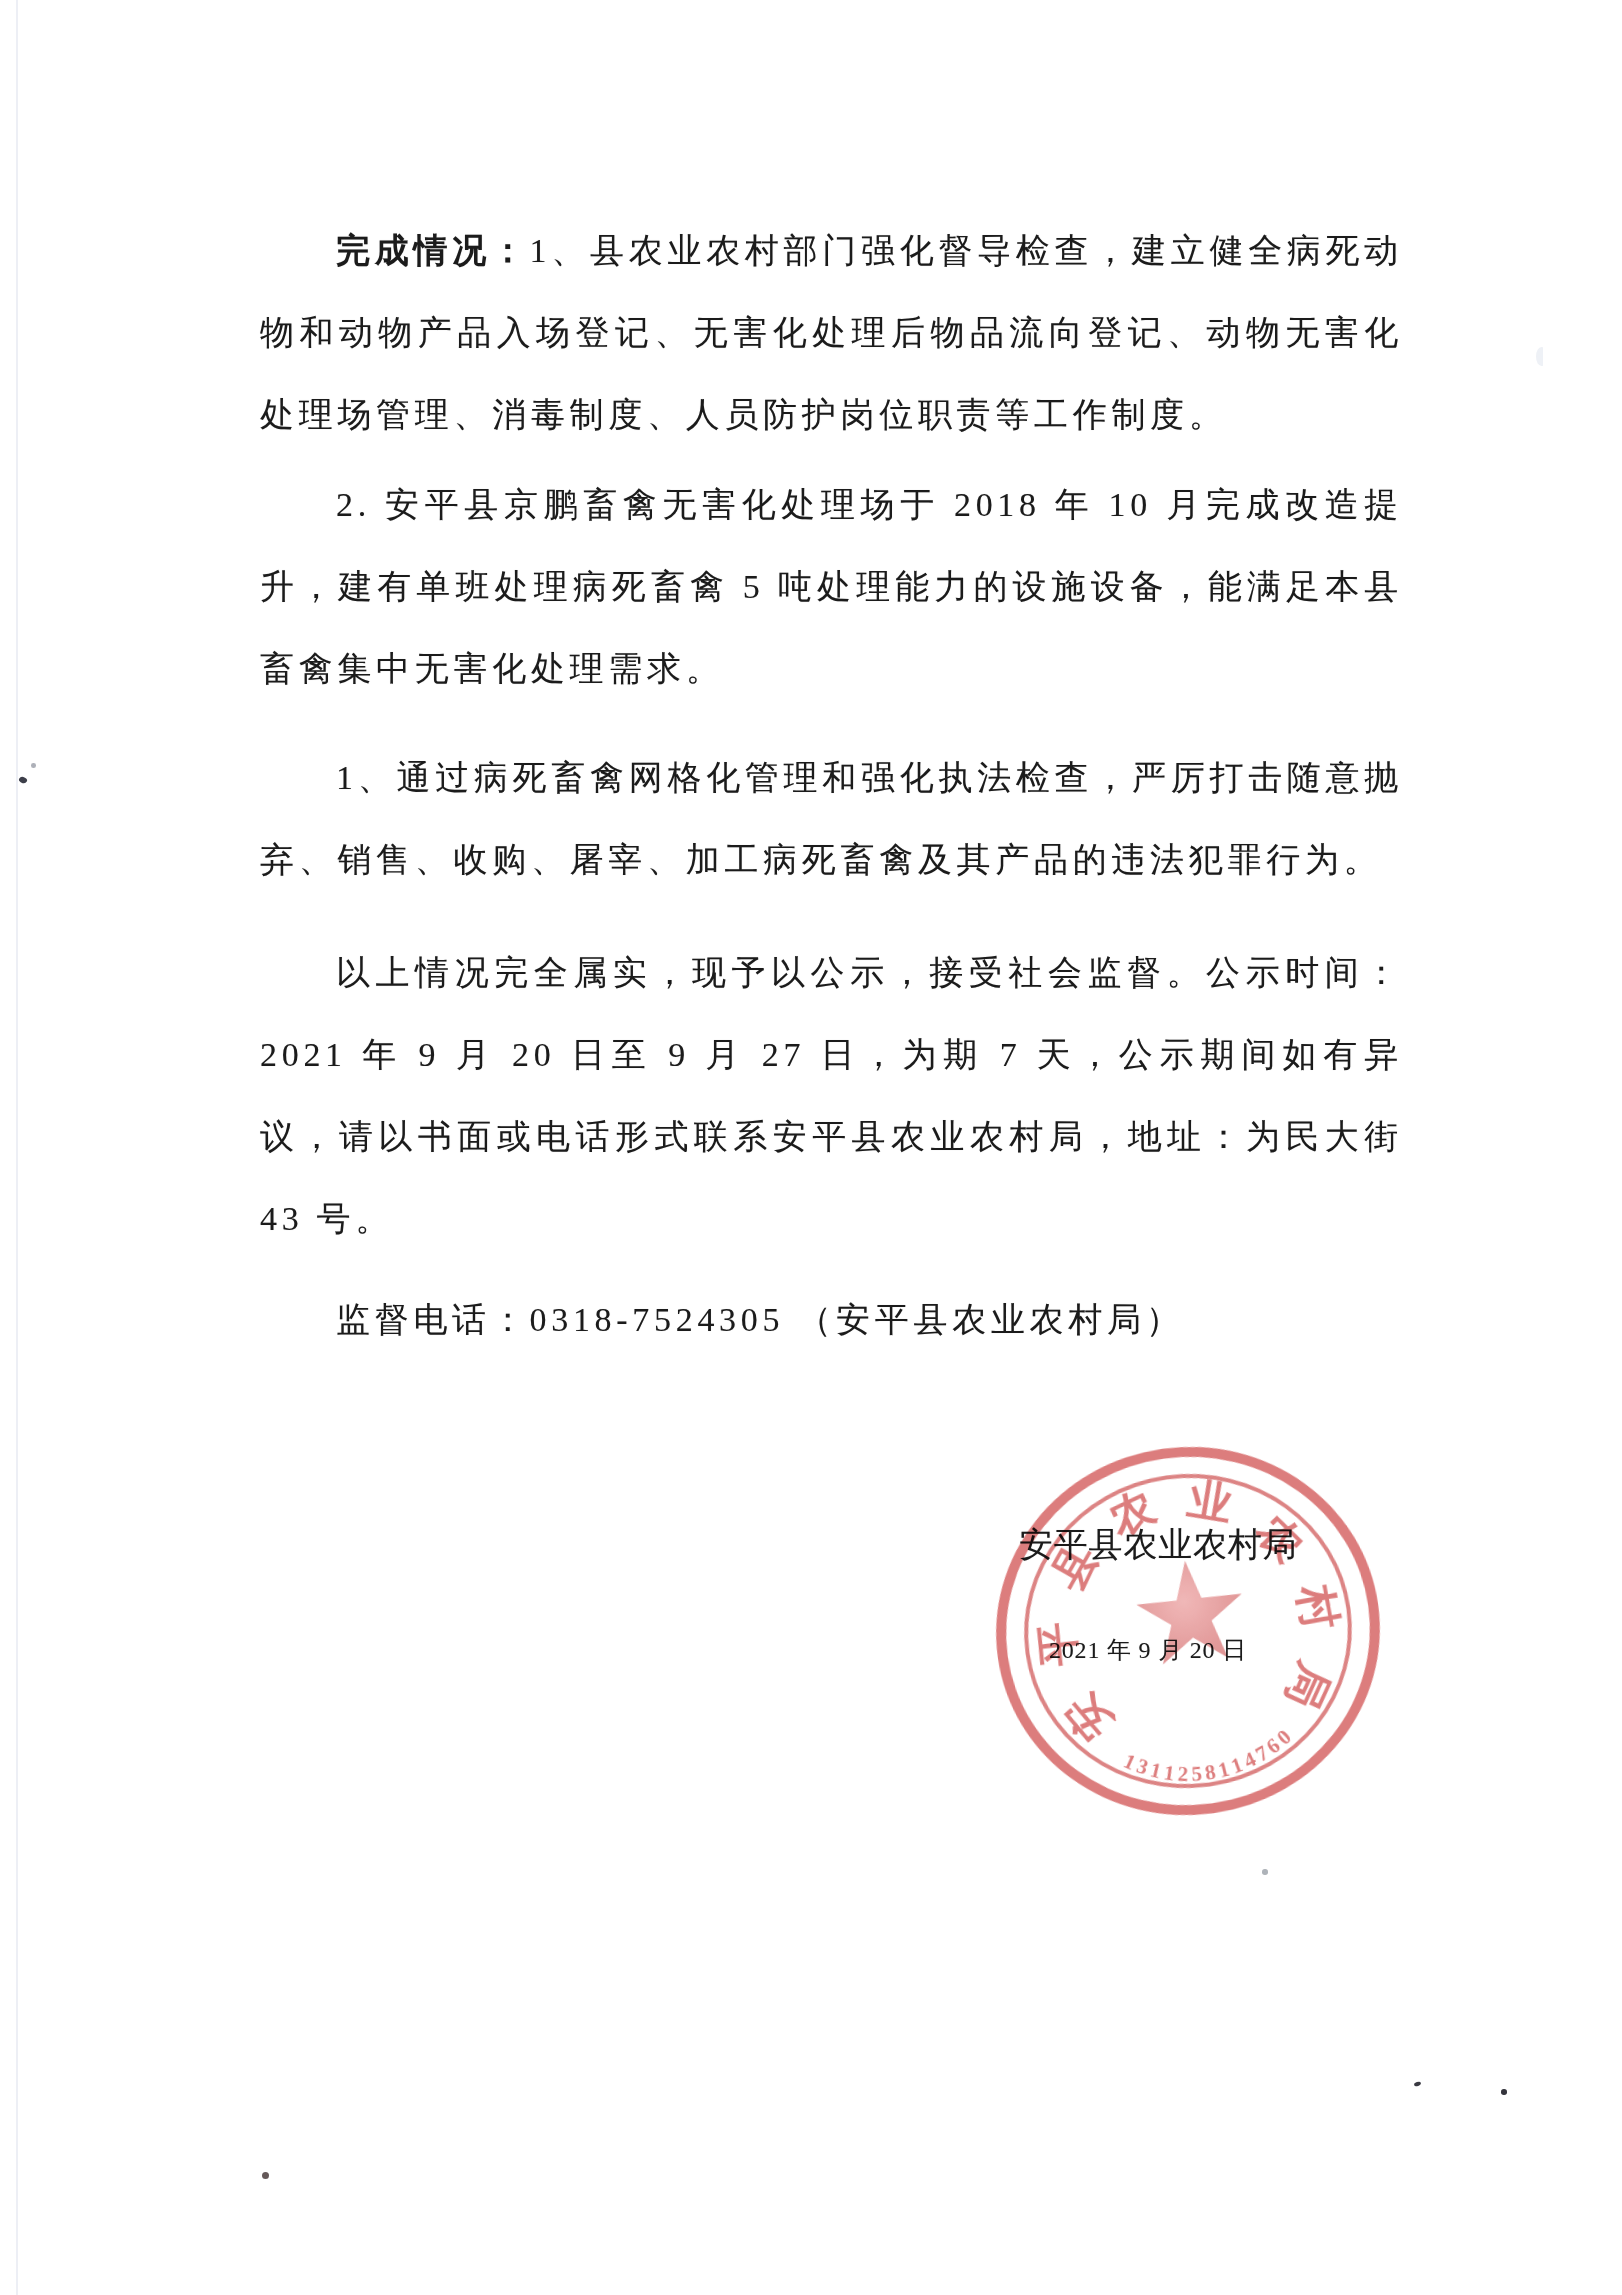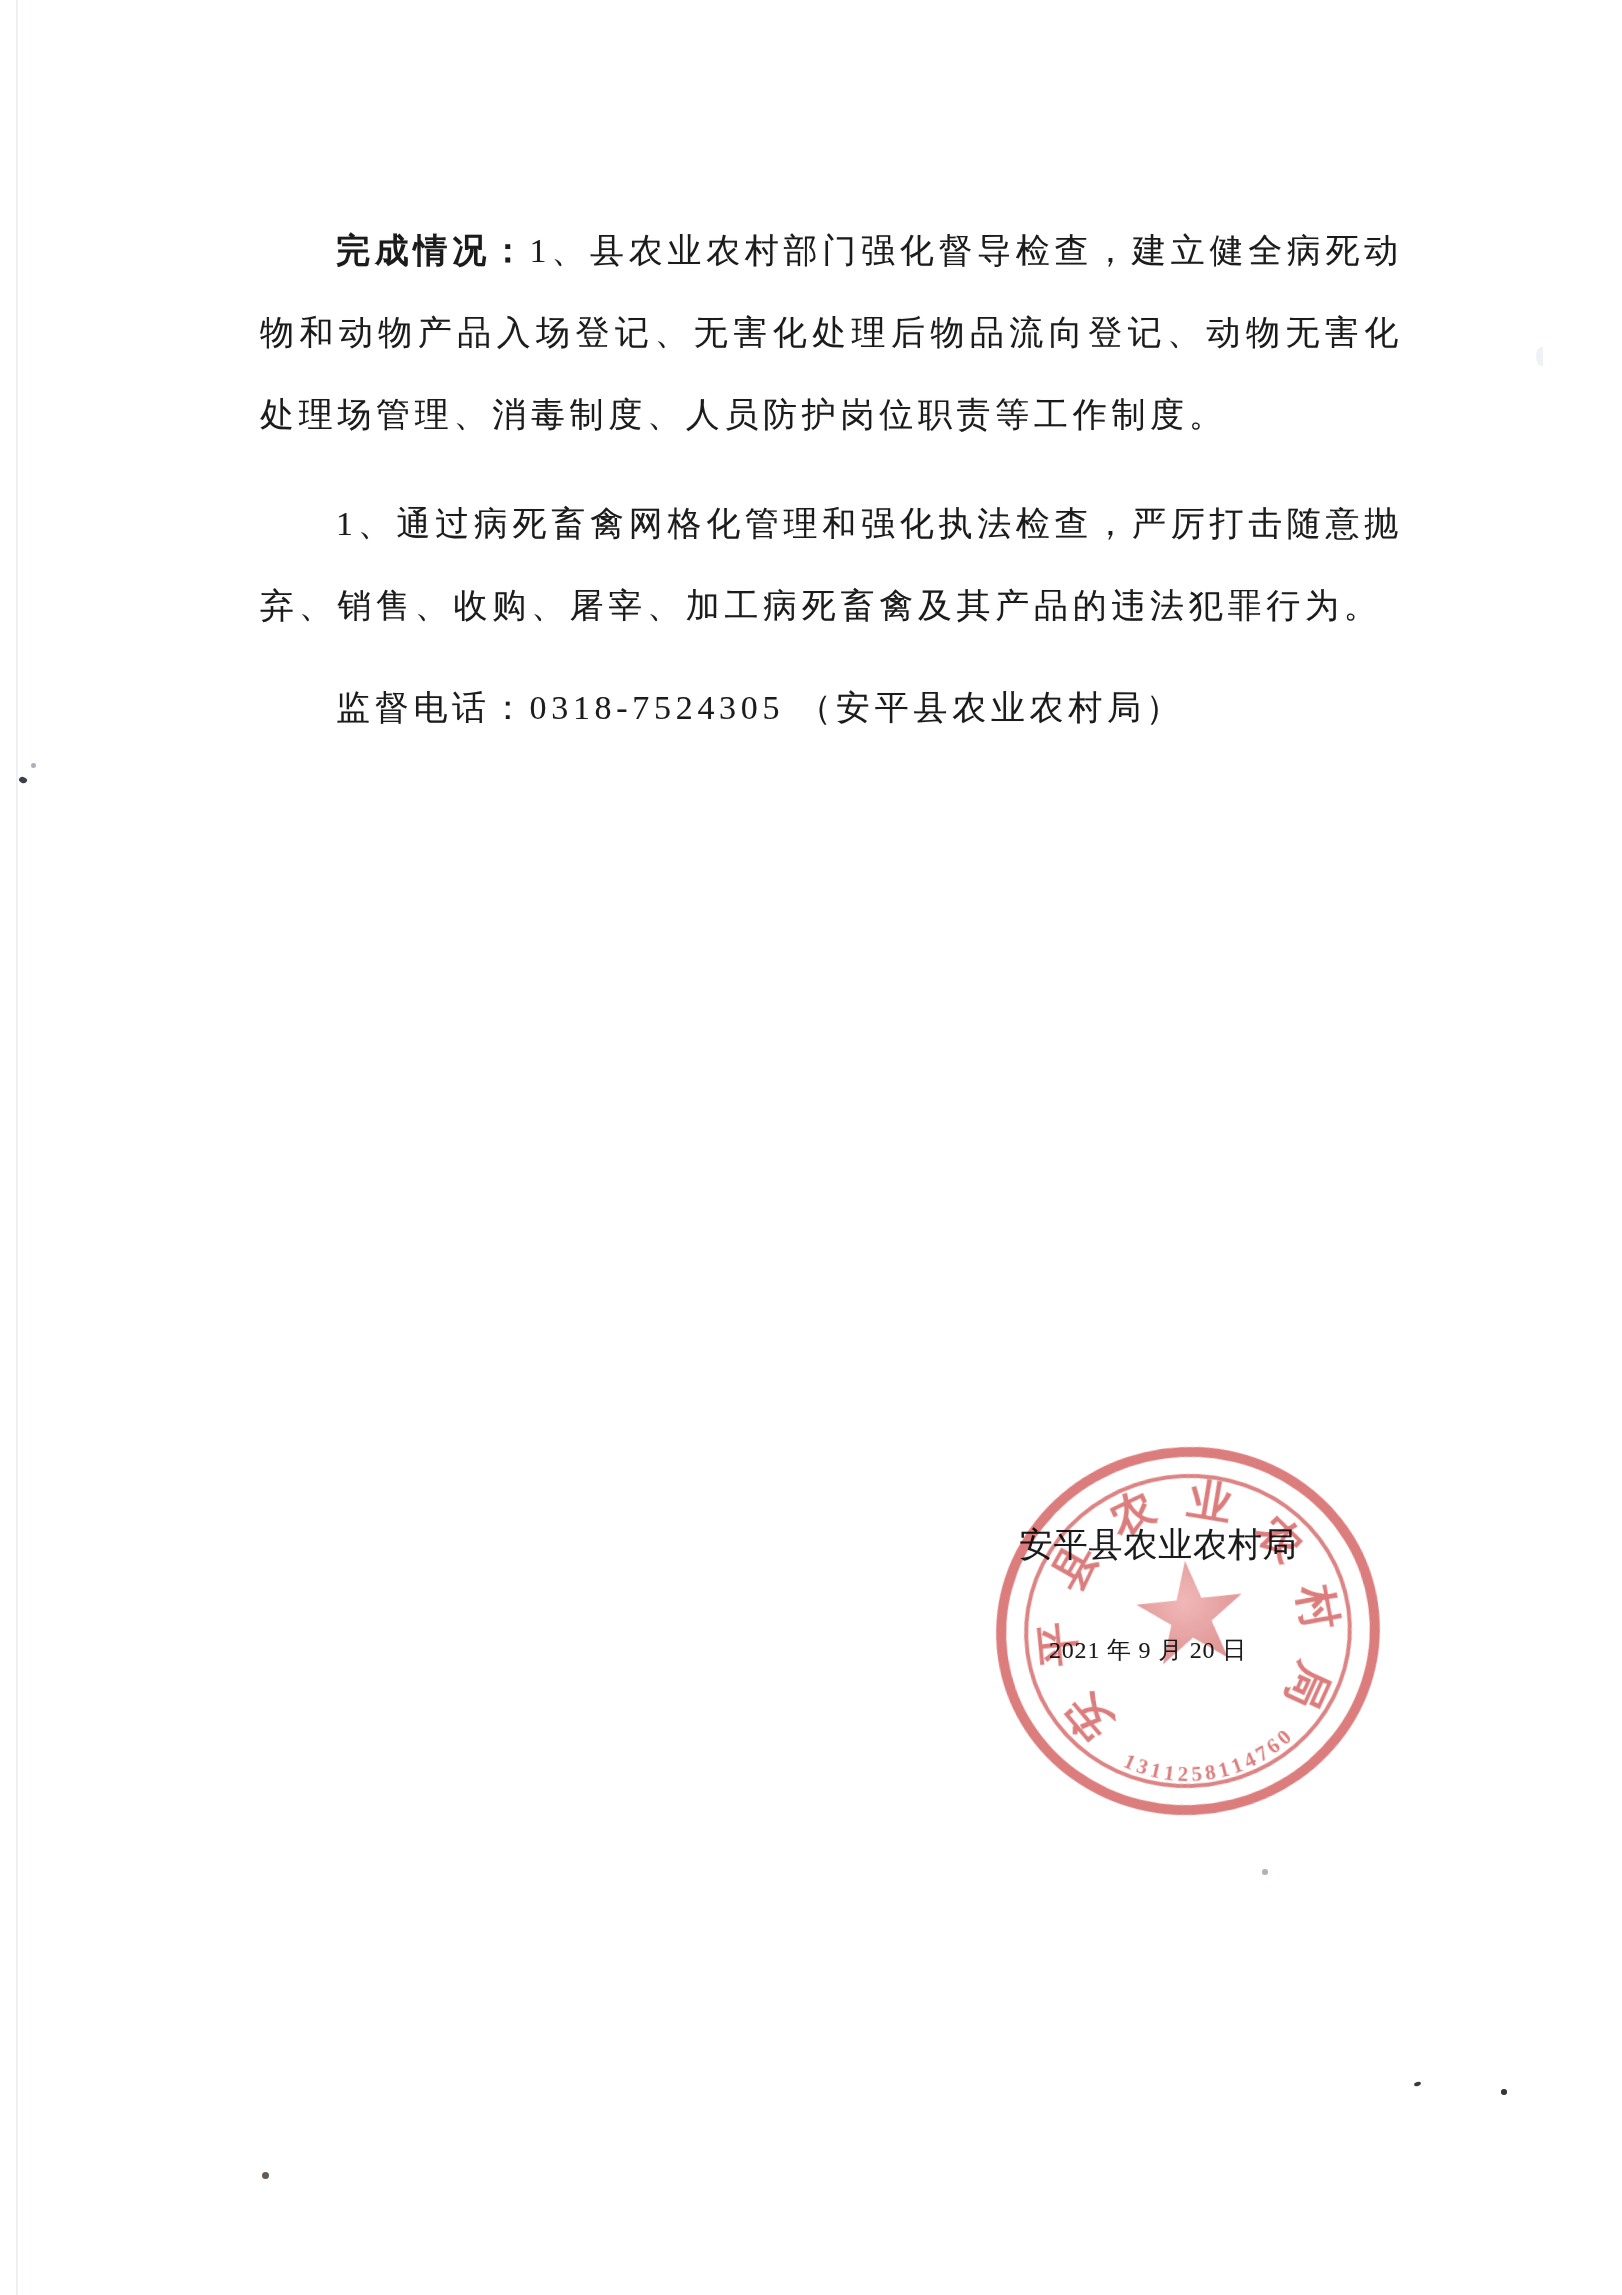--- a/index.html
+++ b/index.html
@@ -105,21 +105,23 @@
 <body>
 
 <div class="page">
 
   <div class="edge-line"></div>
   <div class="smudge m1"></div>
   <div class="smudge m2"></div>
 
   <section class="content">
     <p class="para"><b class="lead">完成情况：</b><span>1、县农业农村部门强化督导检查，建立健全病死动物和动物产品入场登记、无害化处理后物品流向登记、动物无害化处理场管理、消毒制度、人员防护岗位职责等工作制度。</span></p>
+    <p class="para gap-sm">2. 安平县京鹏畜禽无害化处理场于 2018 年 10 月完成改造提升，建有单班处理病死畜禽 5 吨处理能力的设施设备，能满足本县畜禽集中无害化处理需求。</p>
     <p class="para gap-md">1、通过病死畜禽网格化管理和强化执法检查，严厉打击随意抛弃、销售、收购、屠宰、加工病死畜禽及其产品的违法犯罪行为。</p>
+    <p class="para gap-lg">以上情况完全属实，现予以公示，接受社会监督。公示时间：2021 年 9 月 20 日至 9 月 27 日，为期 7 天，公示期间如有异议，请以书面或电话形式联系安平县农业农村局，地址：为民大街 43 号。</p>
     <p class="para gap-md2">监督电话：0318-7524305 （安平县农业农村局）</p>
   </section>
 
   <div class="sig-name">安平县农业农村局</div>
   <div class="sig-date">2021 年 9 月 20 日</div>
 
   <div class="seal">
     <div class="ring-outer"></div>
     <div class="ring-inner"></div>
     <div class="star"></div>

